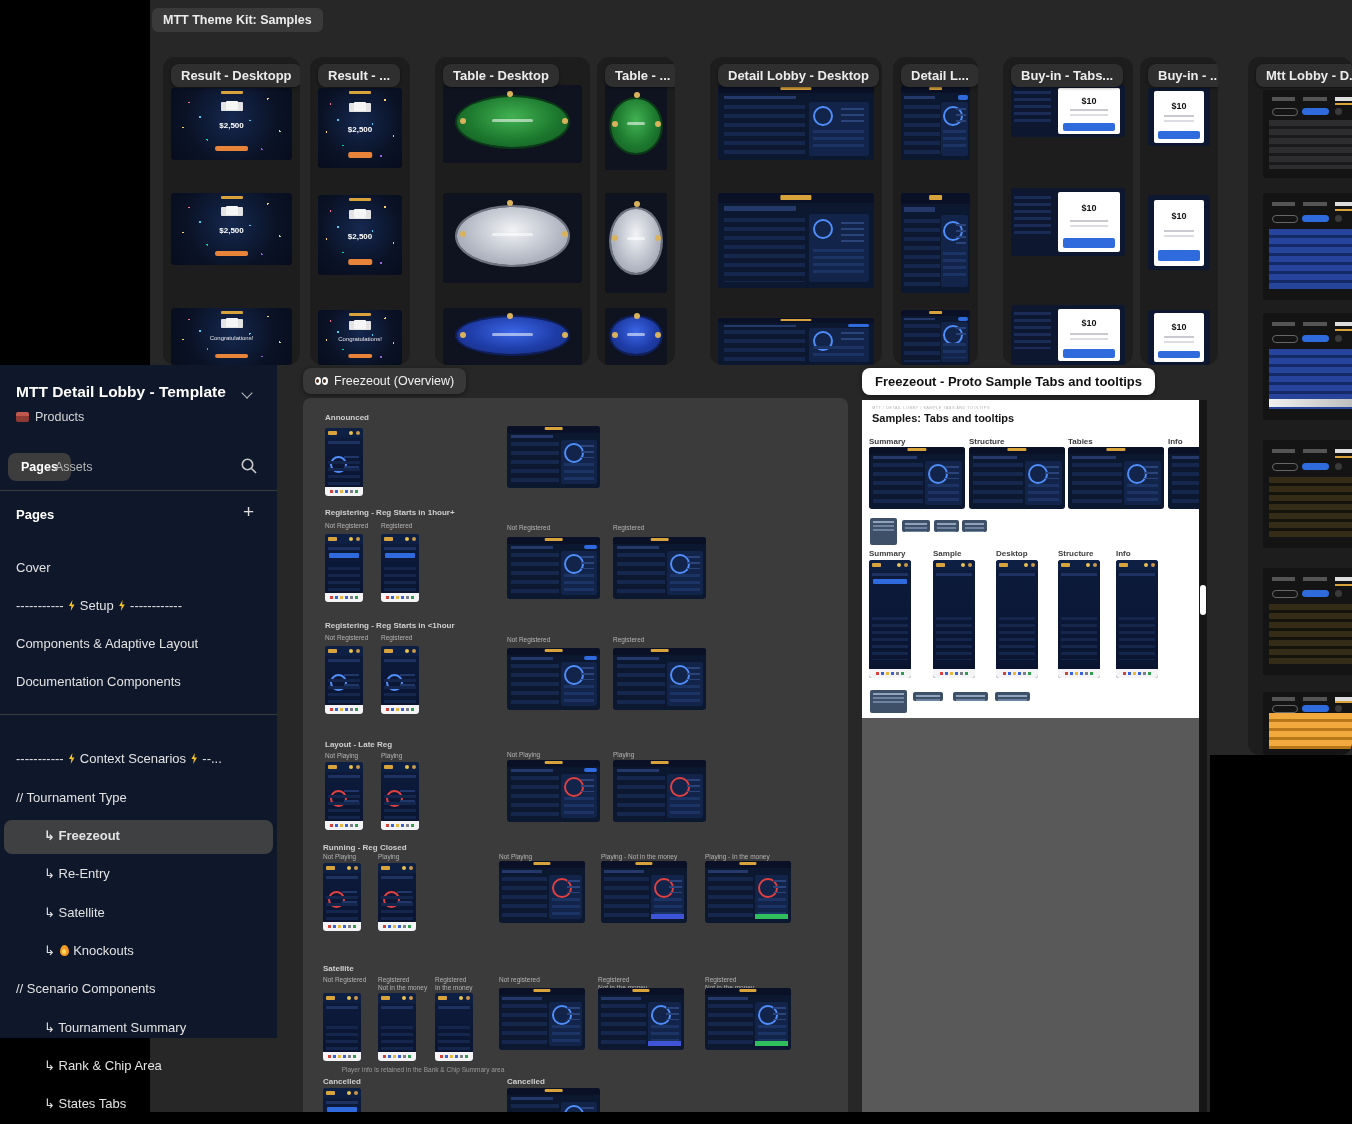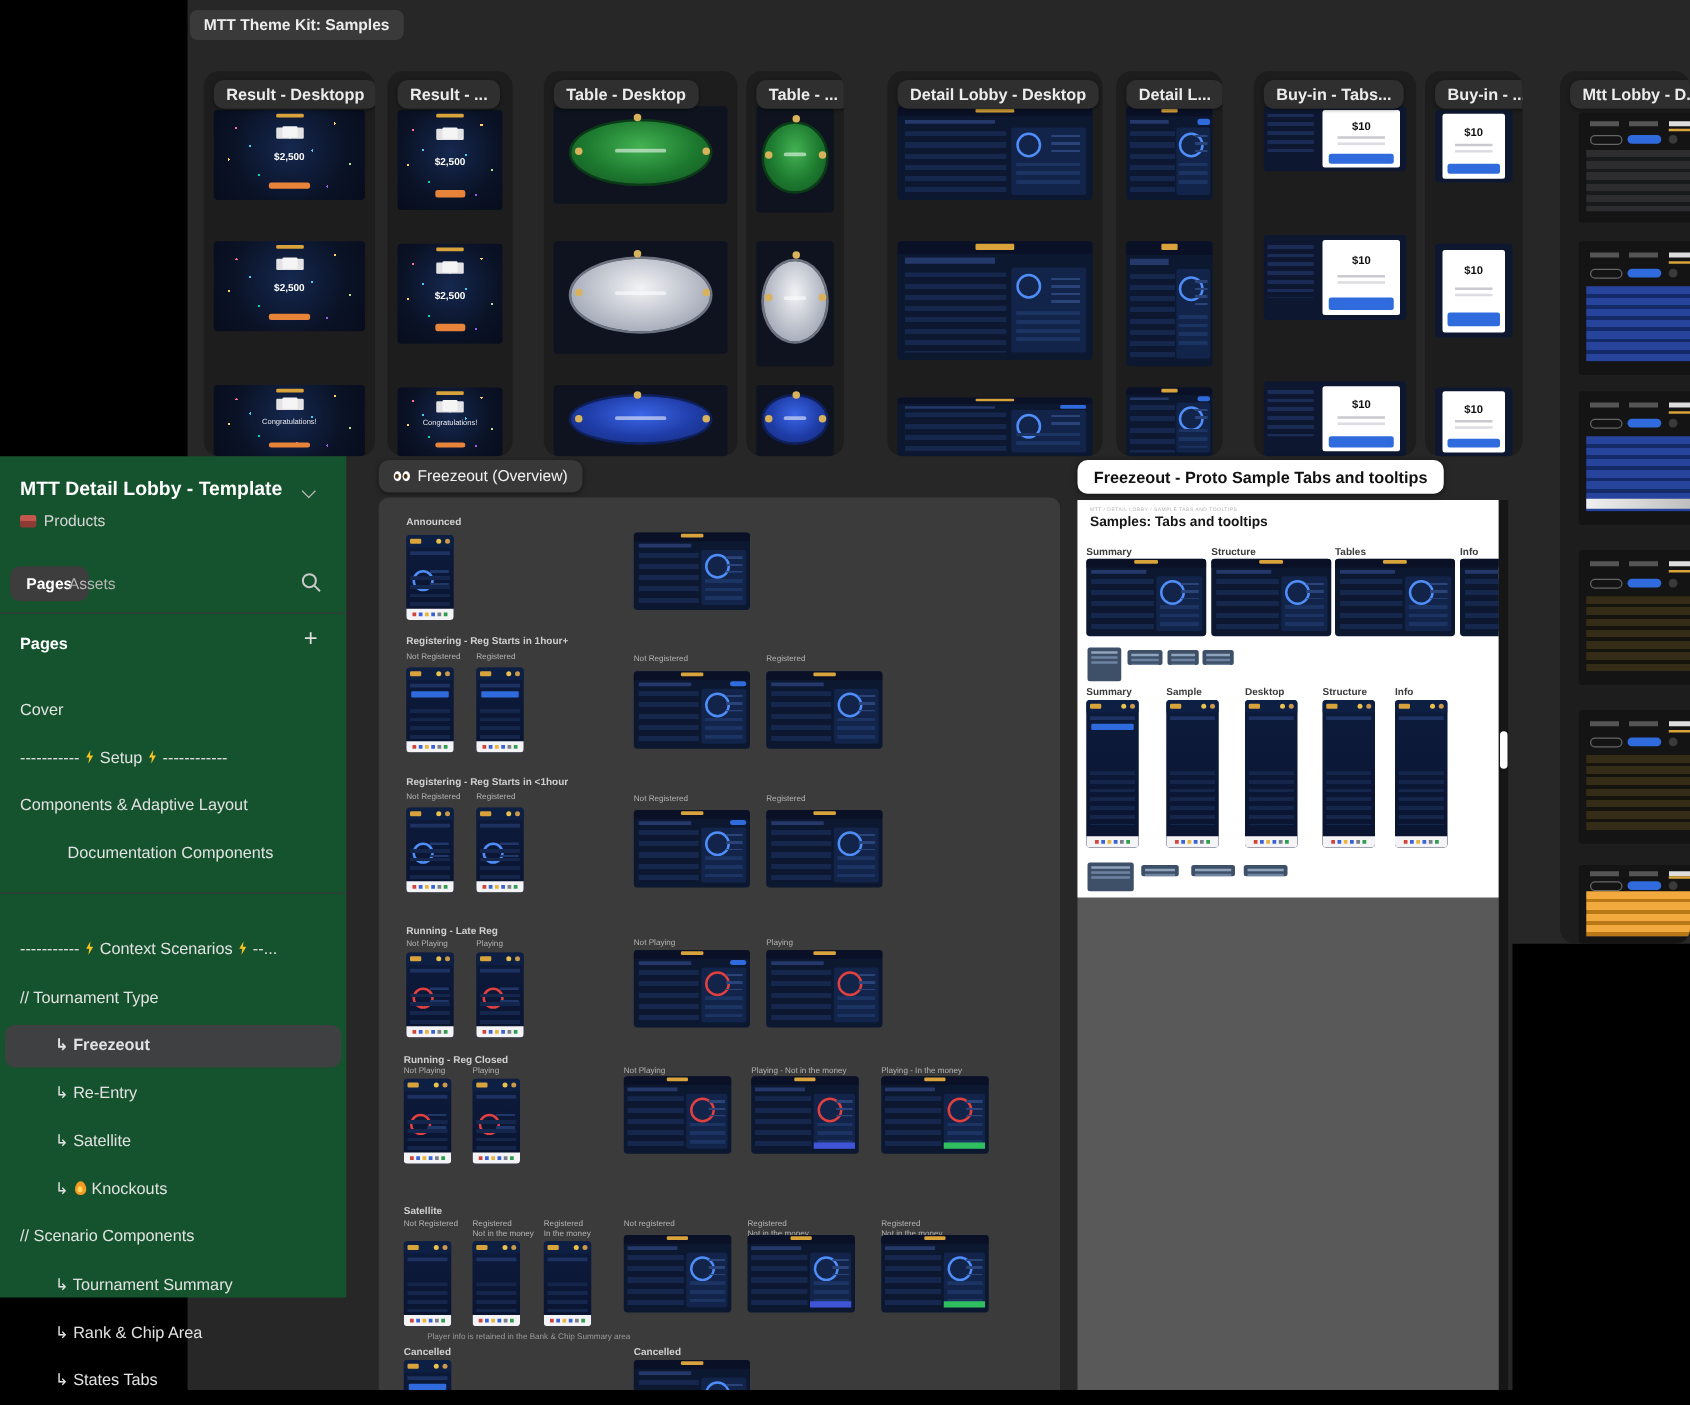--- a/index.html
+++ b/index.html
@@ -114,21 +114,21 @@
   #proto-white{position:absolute;left:0;top:0;width:337px;height:318px;background:#fff;overflow:hidden;}
   #proto-crumb{position:absolute;left:10px;top:5px;font-size:4px;color:#b5b5b5;letter-spacing:.4px;}
   #proto-head{position:absolute;left:10px;top:12px;font-size:11px;font-weight:bold;color:#151515;}
   .pr-lab{position:absolute;font-size:8px;font-weight:bold;color:#3c3c3c;}
   .tip{position:absolute;background:#3d5068;border-radius:2px;overflow:hidden;}
   .tip::before{content:"";display:block;margin:3px 3px 0;height:2px;background:#8fa3bd;box-shadow:0 4px 0 #6d83a0,0 8px 0 #6d83a0;}
   #proto-scroll{position:absolute;right:0;top:0;width:8px;height:712px;background:#161616;}
   #proto-thumbbar{position:absolute;right:1px;top:185px;width:6px;height:30px;background:#fff;border-radius:3px;}
 
   
-  #sidebar{left:0;top:365px;width:277px;height:673px;background:#14532d;z-index:5;}
+  #sidebar{left:0;top:365px;width:277px;height:673px;background:#0f172a;z-index:5;}
   #sb-title{position:absolute;left:16px;top:18px;font-size:15.5px;font-weight:bold;color:#fff;}
   #sb-chevron{position:absolute;left:243px;top:24px;width:7px;height:7px;border-right:1.6px solid #bbb;border-bottom:1.6px solid #bbb;transform:rotate(45deg);}
   #sb-proj{position:absolute;left:16px;top:45px;display:flex;align-items:center;gap:6px;font-size:12.5px;color:#d6d6d6;}
   .proj-icon{display:block;width:13px;height:10px;border-radius:2px;background:linear-gradient(180deg,#c2574e 0 45%,#8e3b35 45%);}
   #sb-tab-file{position:absolute;left:8px;top:88px;background:#3d3d3d;border-radius:8px;padding:7px 13px;font-size:12.5px;font-weight:bold;color:#fff;}
   #sb-tab-assets{position:absolute;left:55px;top:95px;font-size:12.5px;color:#b5b5b5;}
   #sb-search{position:absolute;left:240px;top:92px;width:18px;height:18px;}
   .sb-div{position:absolute;left:0;width:277px;height:1px;background:#3a3a3a;}
   #sb-pages-row{position:absolute;left:16px;top:142px;font-size:13px;font-weight:bold;color:#fff;}
   #sb-plus{position:absolute;left:243px;top:136px;font-size:19px;font-weight:300;color:#ddd;}
@@ -580,21 +580,21 @@
       <div class="dt-top"></div>
       <div class="dt-logo"></div>
       <div class="dt-title"></div>
       <div class="dt-rows"></div>
       <div class="dt-panel">
         <div class="dt-ring" style="border-color: rgb(79, 141, 249);"></div>
         <div class="dt-plines"></div>
         <div class="dt-prows"></div>
       </div>
     </div>
-    <div class="ov-title" style="left: 22px; top: 342px;">Running - Late Reg</div>
+    <div class="ov-title" style="left: 22px; top: 342px;">Layout - Late Reg</div>
     <div class="ov-sub" style="left: 22px; top: 354px;">Not Playing</div>
     <div class="thumb t-mob" style="left: 22px; top: 364px; width: 38px; height: 68px;">
       <div class="mh"></div>
       <div class="mh-logo"></div>
       <div class="mh-ic1"></div>
       <div class="mh-ic2"></div>
       <div class="m-strip"></div>
       <div class="m-ring" style="border-color: rgb(224, 64, 64);"></div>
       <div class="m-lines"></div>
       <div class="m-rows"></div>
@@ -1009,21 +1009,21 @@
     <line x1="11.5" y1="11.5" x2="16" y2="16" stroke="#c8c8c8" stroke-width="1.6"></line>
   </svg>
   <div class="sb-div" style="top:125px"></div>
   <div id="sb-pages-row">Pages</div>
   <div id="sb-plus">+</div>
   <div class="sb-div" style="top:349px"></div>
   <div id="pages-list">
       <div class="page-item top" style="top: 193px;">Cover</div>
       <div class="page-item top" style="top: 231px;">----------- <span class="bolt"></span> Setup <span class="bolt"></span> ------------</div>
       <div class="page-item top" style="top: 269px;">Components &amp; Adaptive Layout</div>
-      <div class="page-item top" style="top: 307px; margin-left: 38px;">Documentation Components</div>
+      <div class="page-item top" style="top: 307px;">Documentation Components</div>
       <div class="page-item top" style="top: 384px;">----------- <span class="bolt"></span> Context Scenarios <span class="bolt"></span> --...</div>
       <div class="page-item top" style="top: 423px;">// Tournament Type</div>
       <div class="page-sel" style="top: 455px;"></div>
       <div class="page-item ind" style="top: 461px; font-weight: bold;">↳ Freezeout</div>
       <div class="page-item ind" style="top: 499px;">↳ Re-Entry</div>
       <div class="page-item ind" style="top: 538px;">↳ Satellite</div>
       <div class="page-item ind" style="top: 576px;">↳ <span class="flame"></span> Knockouts</div>
       <div class="page-item top" style="top: 614px;">// Scenario Components</div>
       <div class="page-item ind" style="top: 653px;">↳ Tournament Summary</div>
       <div class="page-item ind" style="top: 691px;">↳ Rank &amp; Chip Area</div>

